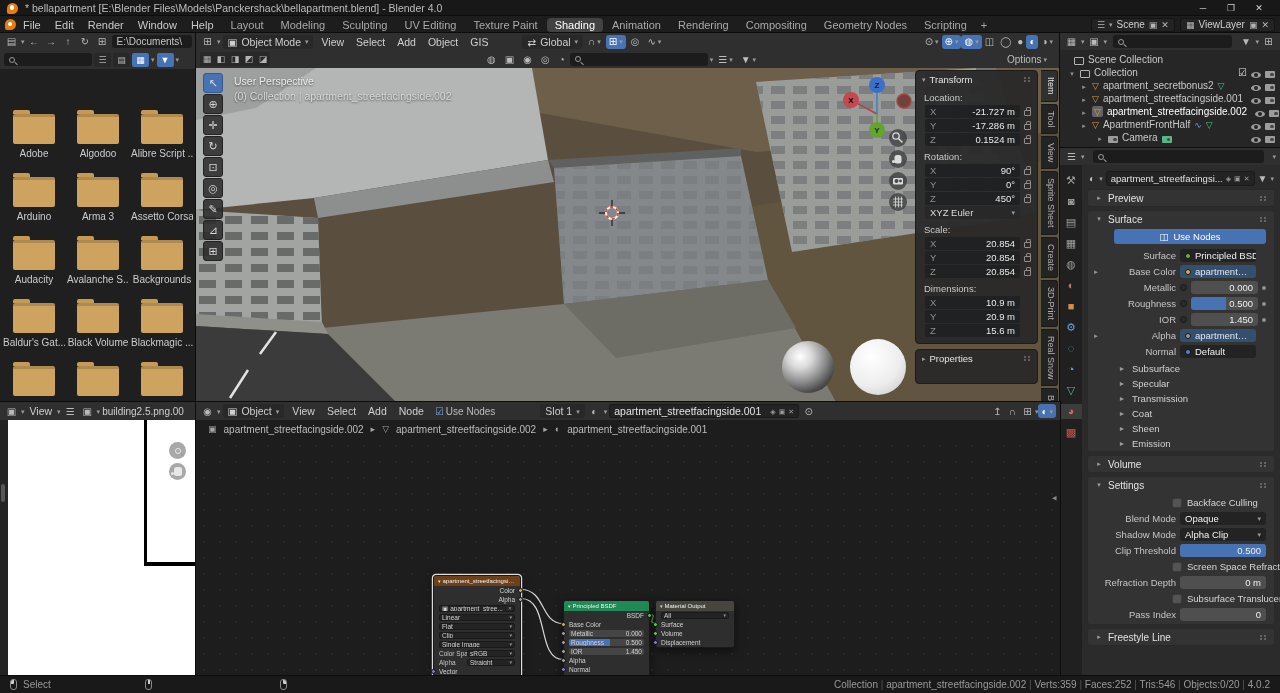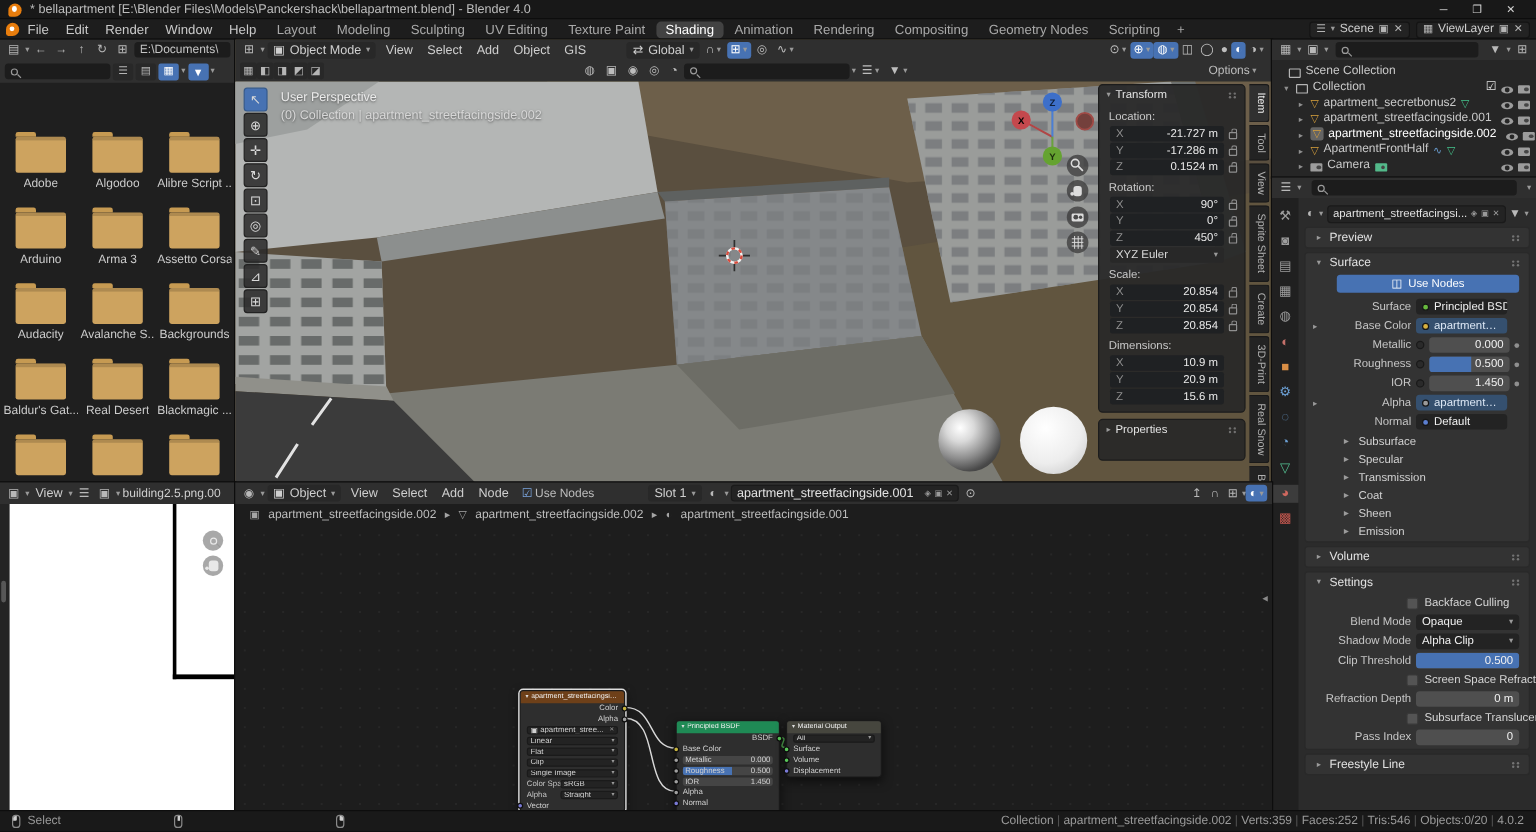--- a/index.html
+++ b/index.html
@@ -285,21 +285,21 @@
         <div class="flabel">Backgrounds</div>
       </div>
 
       <div class="fitem">
         <div class="folder"></div>
         <div class="flabel">Baldur's Gat...</div>
       </div>
 
       <div class="fitem">
         <div class="folder"></div>
-        <div class="flabel">Real Desert</div>
+        <div class="flabel">Black Volume</div>
       </div>
 
       <div class="fitem">
         <div class="folder"></div>
         <div class="flabel">Blackmagic ...</div>
       </div>
 
       <div class="fitem">
         <div class="folder"></div>
         <div class="flabel"></div>
@@ -680,21 +680,21 @@
     <div class="orow" style="padding-left:20px">
       <span class="oexp">▸</span>
       <span class="omesh">▽</span>
       <span>ApartmentFrontHalf</span>
       <span class="obadge-b">∿</span>
       <span class="obadge-g">▽</span>
         <span class="sp"></span>
       <span class="oeye"></span>
       <span class="ocam"></span>
     </div>
-    <div class="orow" style="padding-left:20px">
+    <div class="orow" style="padding-left:36px">
       <span class="oexp">▸</span>
       <span class="ocam"></span>
       <span>Camera</span>
       <span class="ocam green"></span>
         <span class="sp"></span>
       <span class="oeye"></span>
       <span class="ocam"></span>
     </div>
   </div>
 </div>

